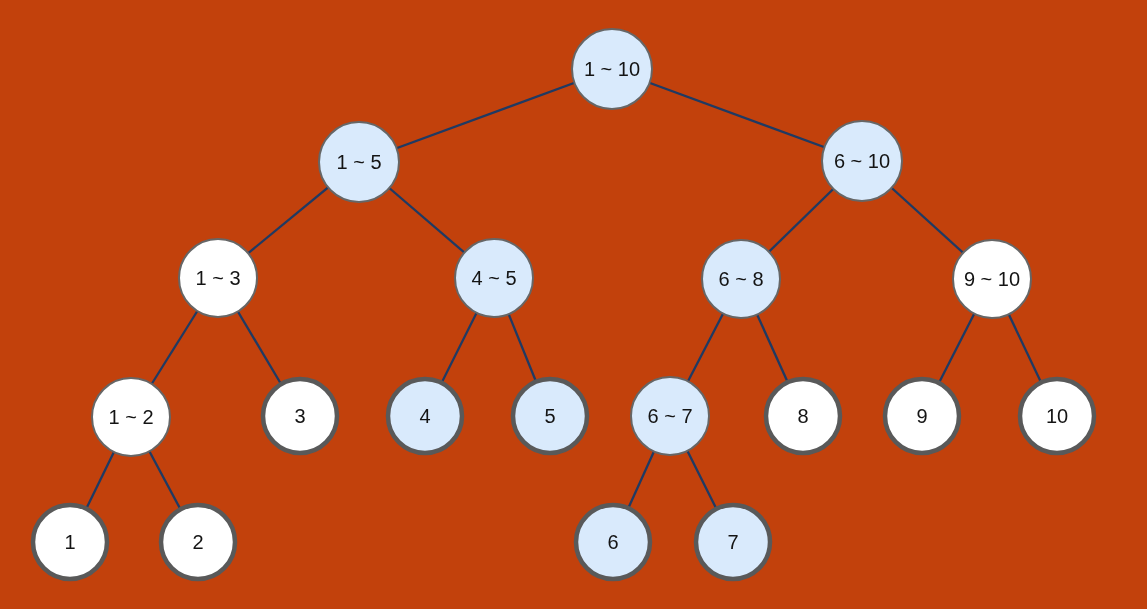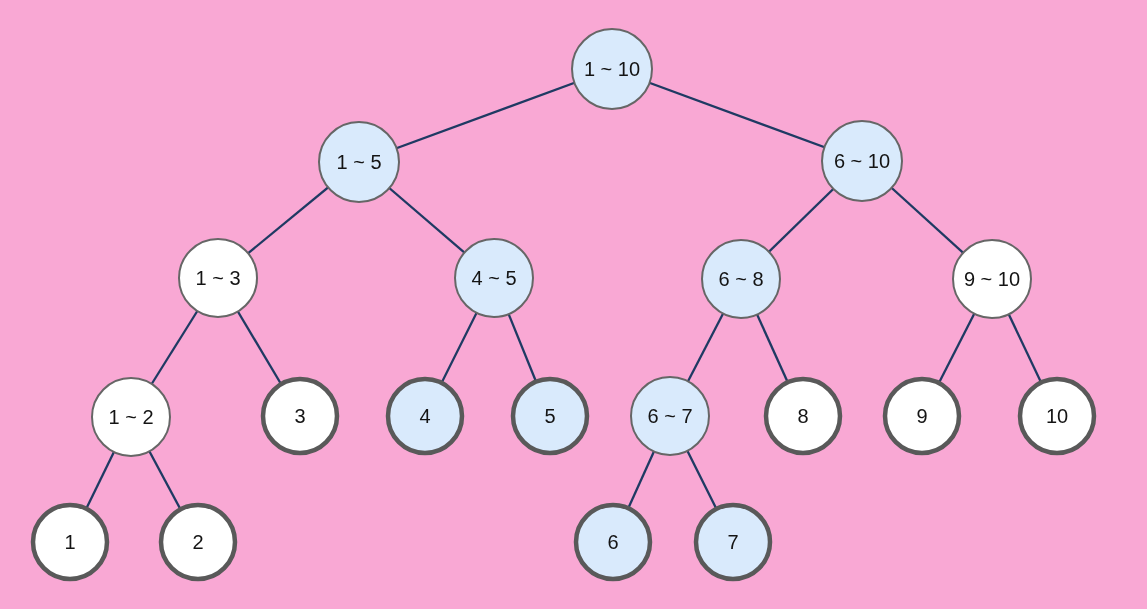--- a/index.html
+++ b/index.html
@@ -5,21 +5,21 @@
   html, body {
     margin: 0;
     padding: 0;
     background: #ffffff;
     font-family: "Liberation Sans", sans-serif;
   }
   .canvas {
     position: relative;
     width: 1147px;
     height: 609px;
-    background: #f9a8d4;
+    background: #c2410c;
     overflow: hidden;
     text-align: right;
   }
   svg text {
     font-family: "Liberation Sans", sans-serif;
     font-size: 20px;
     fill: #141414;
   }
 </style>
 </head>

